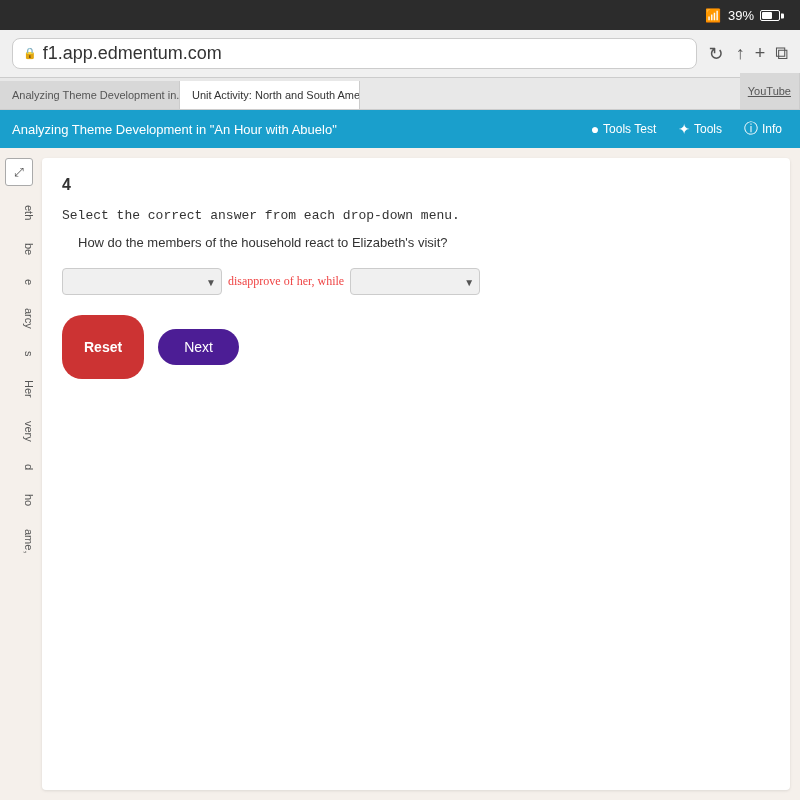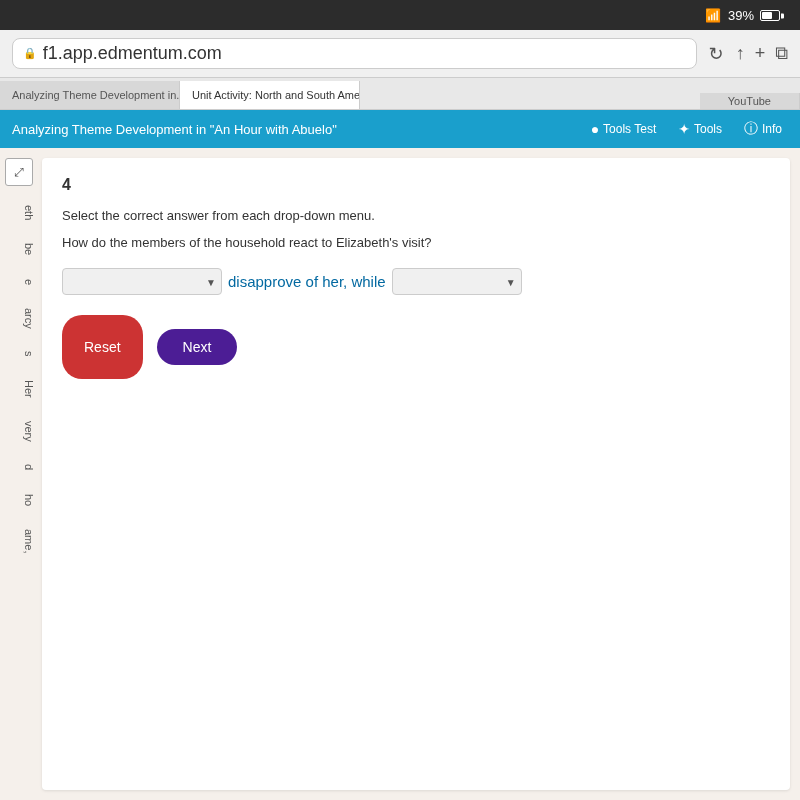--- a/index.html
+++ b/index.html
@@ -149,28 +149,29 @@
       display: flex;
       align-items: center;
     }
 
     .tab.active {
       background: #fff;
       color: #333;
     }
 
     .tab-youtube {
-      padding: 6px 28px;
+      padding: 6px 8px;
       font-size: 11px;
       color: #555;
       background: #d8d8d8;
-      height: 16px;
+      height: 36px;
       display: flex;
       align-items: center;
       margin-left: auto;
+      text-decoration: underline;
     }
 
     
     .app-toolbar {
       position: absolute;
       top: 110px;
       left: 0;
       right: 0;
       background: #1a9fcc;
       padding: 6px 12px;
@@ -260,26 +261,28 @@
       font-size: 16px;
       font-weight: bold;
       color: #333;
       margin-bottom: 14px;
     }
 
     .question-instruction {
       font-size: 13px;
       color: #333;
       margin-bottom: 12px;
+      font-family: Liberation Mono, monospace;
     }
 
     .question-text {
       font-size: 13px;
       color: #333;
       margin-bottom: 18px;
+      margin-left: 16px;
     }
 
     
     .dropdown-row {
       display: flex;
       align-items: center;
       flex-wrap: wrap;
       gap: 6px;
       margin-bottom: 6px;
     }
@@ -306,22 +309,23 @@
       position: absolute;
       right: 6px;
       top: 50%;
       transform: translateY(-50%);
       pointer-events: none;
       font-size: 10px;
       color: #555;
     }
 
     .inline-text {
-      font-size: 15px;
-      color: #0369a1;
+      font-size: 12px;
+      color: #ef4444;
+      font-family: Liberation Serif, serif;
     }
 
     .dropdown-second {
       width: 130px;
     }
 
     .continuation-text {
       font-size: 13px;
       color: #333;
       margin-bottom: 24px;
@@ -335,21 +339,21 @@
       margin-top: 20px;
     }
 
     .btn-reset {
       background: #cc3333;
       color: #fff;
       border: none;
       border-radius: 20px;
       padding: 24px 22px;
       font-size: 14px;
-      font-weight: 400;
+      font-weight: 700;
       cursor: pointer;
     }
 
     .btn-next {
       background: #4c1d95;
       color: #fff;
       border: none;
       border-radius: 20px;
       padding: 10px 26px;
       font-size: 14px;

